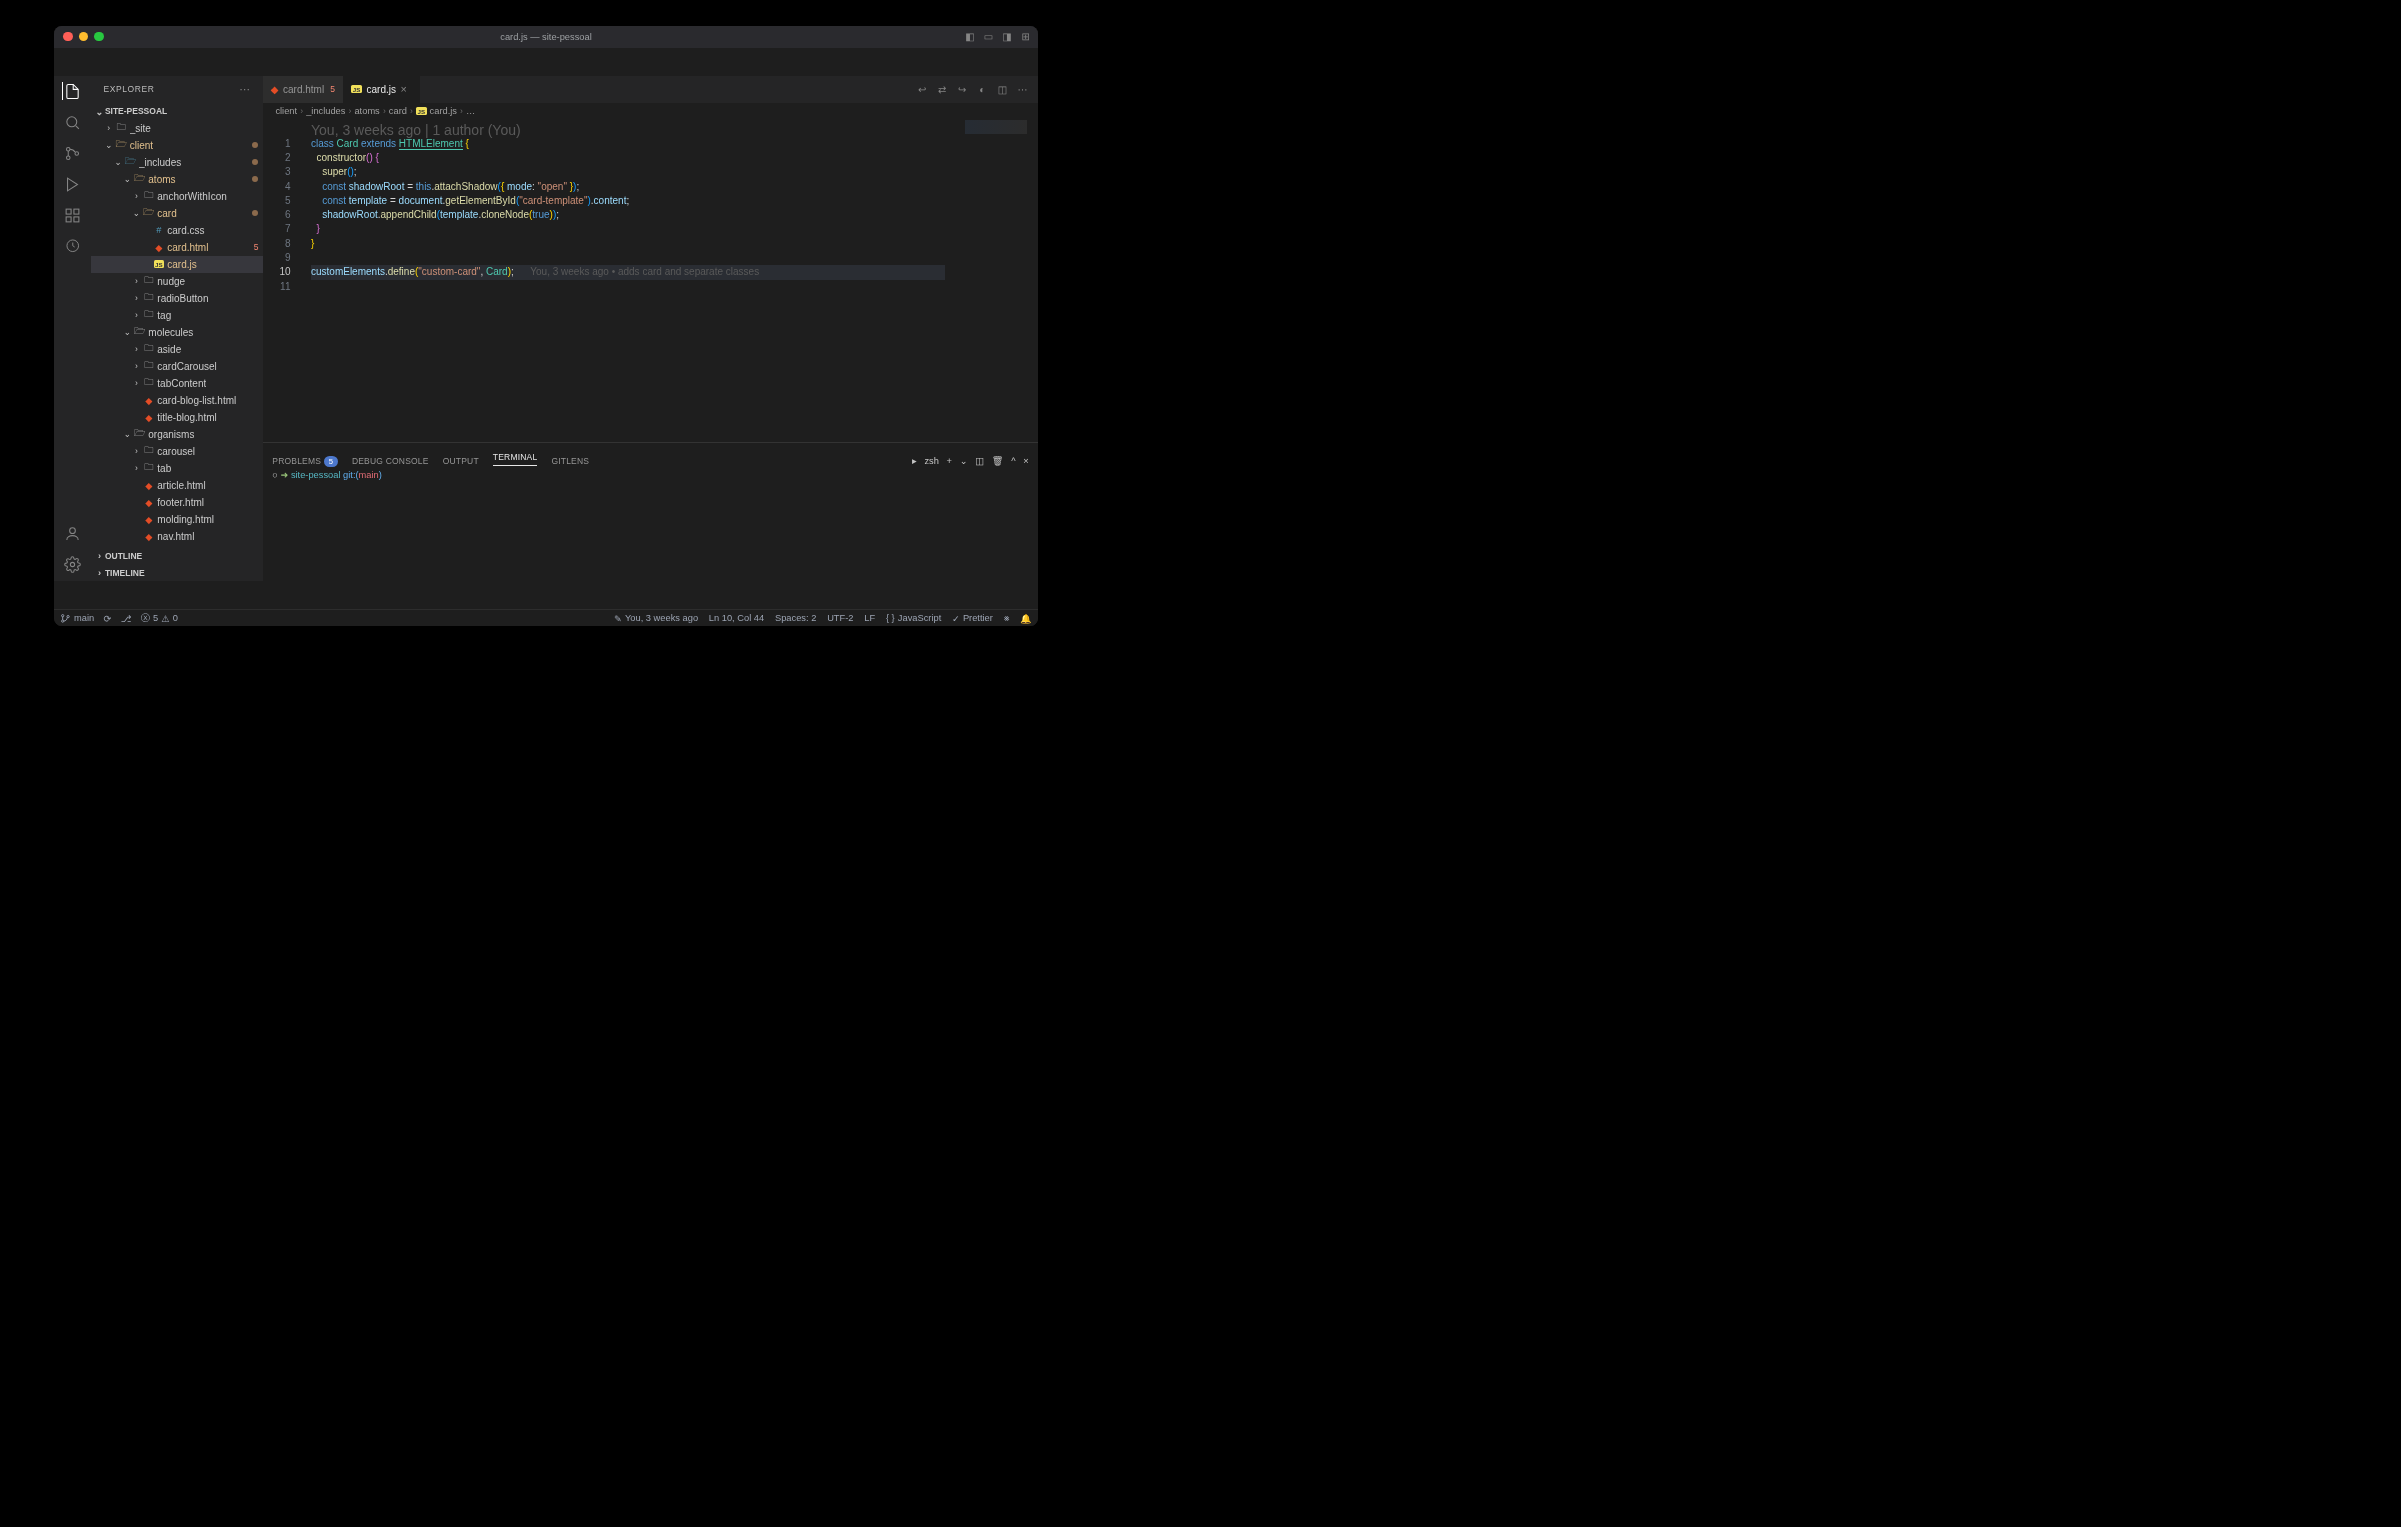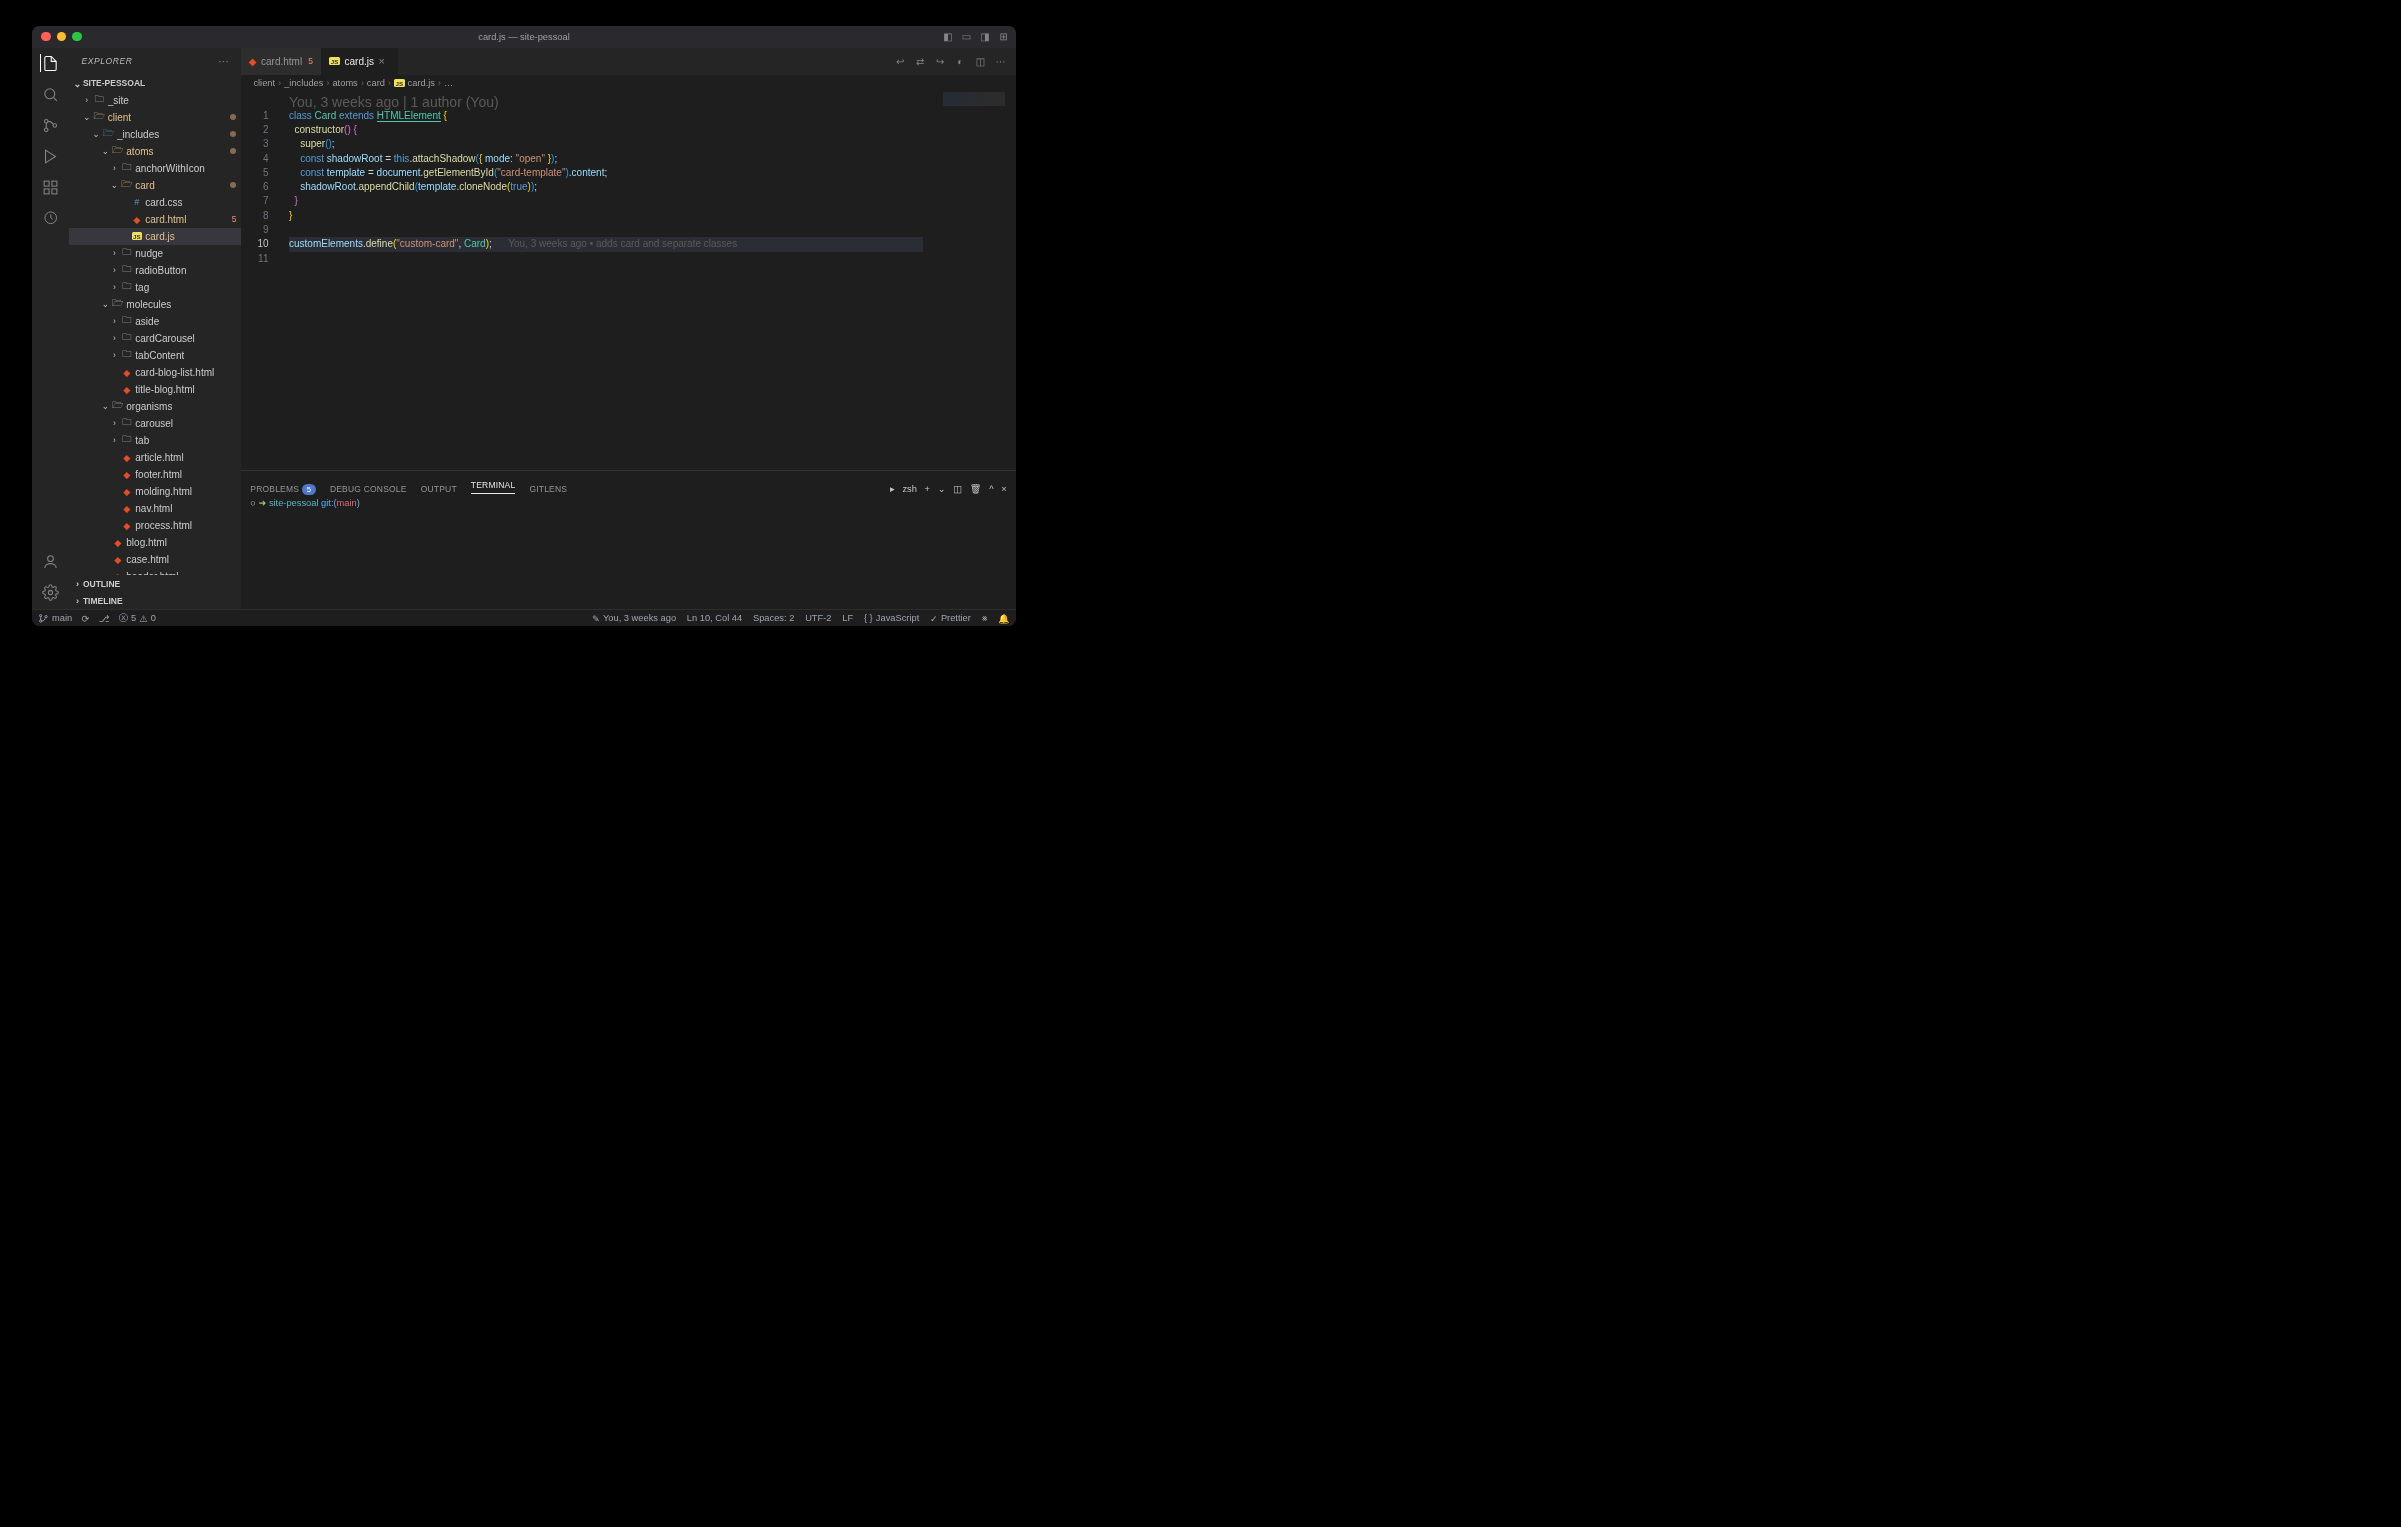--- a/index.html
+++ b/index.html
@@ -1,31 +1,31 @@
 <!DOCTYPE html>
 <html style="font-size:12.4px"><head>
 <meta charset="utf-8">
 <style>
 * { margin:0; padding:0; box-sizing:border-box; font-family: -apple-system, "SF Pro Text","Segoe UI", sans-serif; }
 body { background:#000; width:1061px; height:675px; position:relative; }
-.window { position:absolute; left:32px; top:26px; width:984px; height:600px; background:#1e1e1e; border-radius:7.7px; overflow:hidden; display:flex; flex-direction:column; box-shadow:0 7.7px 31px rgba(0,0,0,.5);}
+.window { position:absolute; left:54px; top:26px; width:984px; height:600px; background:#1e1e1e; border-radius:7.7px; overflow:hidden; display:flex; flex-direction:column; box-shadow:0 7.7px 31px rgba(0,0,0,.5);gap:28px;}
 .titlebar { height:21.7px; display:flex; align-items:center; position:relative; background:#2a2a2e; flex-shrink:0;}
 .traffic { display:flex; gap:6.2px; margin-left:9.3px;}
 .dot { width:9.3px; height:9.3px; border-radius:50%; }
 .red{background:#ff5f57;} .yellow{background:#febc2e;} .green{background:#28c840;}
 .title { position:absolute; left:50%; transform:translateX(-50%); font-size:9.3px; color:#9da0a3;}
 .title-actions { position:absolute; right:6.2px; display:flex; gap:6.2px; color:#9da0a3;}
 .ic { width:12.4px; height:12.4px; display:inline-flex; align-items:center; justify-content:center; font-size:10px; color:#858585;}
 .body { flex:1; display:flex; overflow:hidden;}
 .activitybar { width:37px; background:#252526; display:flex; flex-direction:column; align-items:center; padding-top:6.2px; gap:12.4px; flex-shrink:0;}
 .activitybar .ic { width:18.6px; height:18.6px; font-size:15.5px; cursor:pointer;}
 .activitybar .ic.active{ color:#fff; border-left:1.5px solid #fff; margin-left:-1.5px; padding-left:0;}
 .activitybar .bottom { margin-top:auto; margin-bottom:7.7px; display:flex; flex-direction:column; gap:12.4px; align-items:center;}
 .sidebar { width:172px; background:#252526; display:flex; flex-direction:column; overflow:hidden; flex-shrink:0;}
-.side-header { height:27px; display:flex; align-items:center; padding:0 12.4px; font-size:8.5px; letter-spacing:0.6px; color:#bbbbbb; justify-content:space-between;font-style:italic;}
+.side-header { height:27px; display:flex; align-items:center; padding:0 12.4px; font-size:8.5px; letter-spacing:0.6px; color:#bbbbbb; justify-content:space-between;}
 .side-header .dots{ color:#858585; font-size:10.8px;}
 .section-label { height:17px; display:flex; align-items:center; padding-left:3.1px; font-size:8.5px; font-weight:600; color:#cccccc; cursor:pointer;}
 .section-label .chev{ width:10.8px; display:inline-flex; justify-content:center; font-size:9.3px; color:#c5c5c5;}
 .tree { flex:1; overflow-y:auto; font-size:10px; color:#cccccc;}
 .row { height:17px; display:flex; align-items:center; cursor:pointer; position:relative; padding-right:4.6px;}
 .row .chev{ width:10.8px; font-size:8.5px; color:#c5c5c5; display:inline-flex; justify-content:center;}
 .row .ficon{ width:14px; display:inline-flex; justify-content:center; font-size:9.3px; margin-right:1.5px;}
 .row.sel{ background:#37373d;}
 .row .label{ white-space:nowrap; overflow:hidden; text-overflow:ellipsis;}
 .modified-dot{ margin-left:auto; width:6.2px; height:6.2px; border-radius:50%; background:#d19a66; opacity:.6;}

